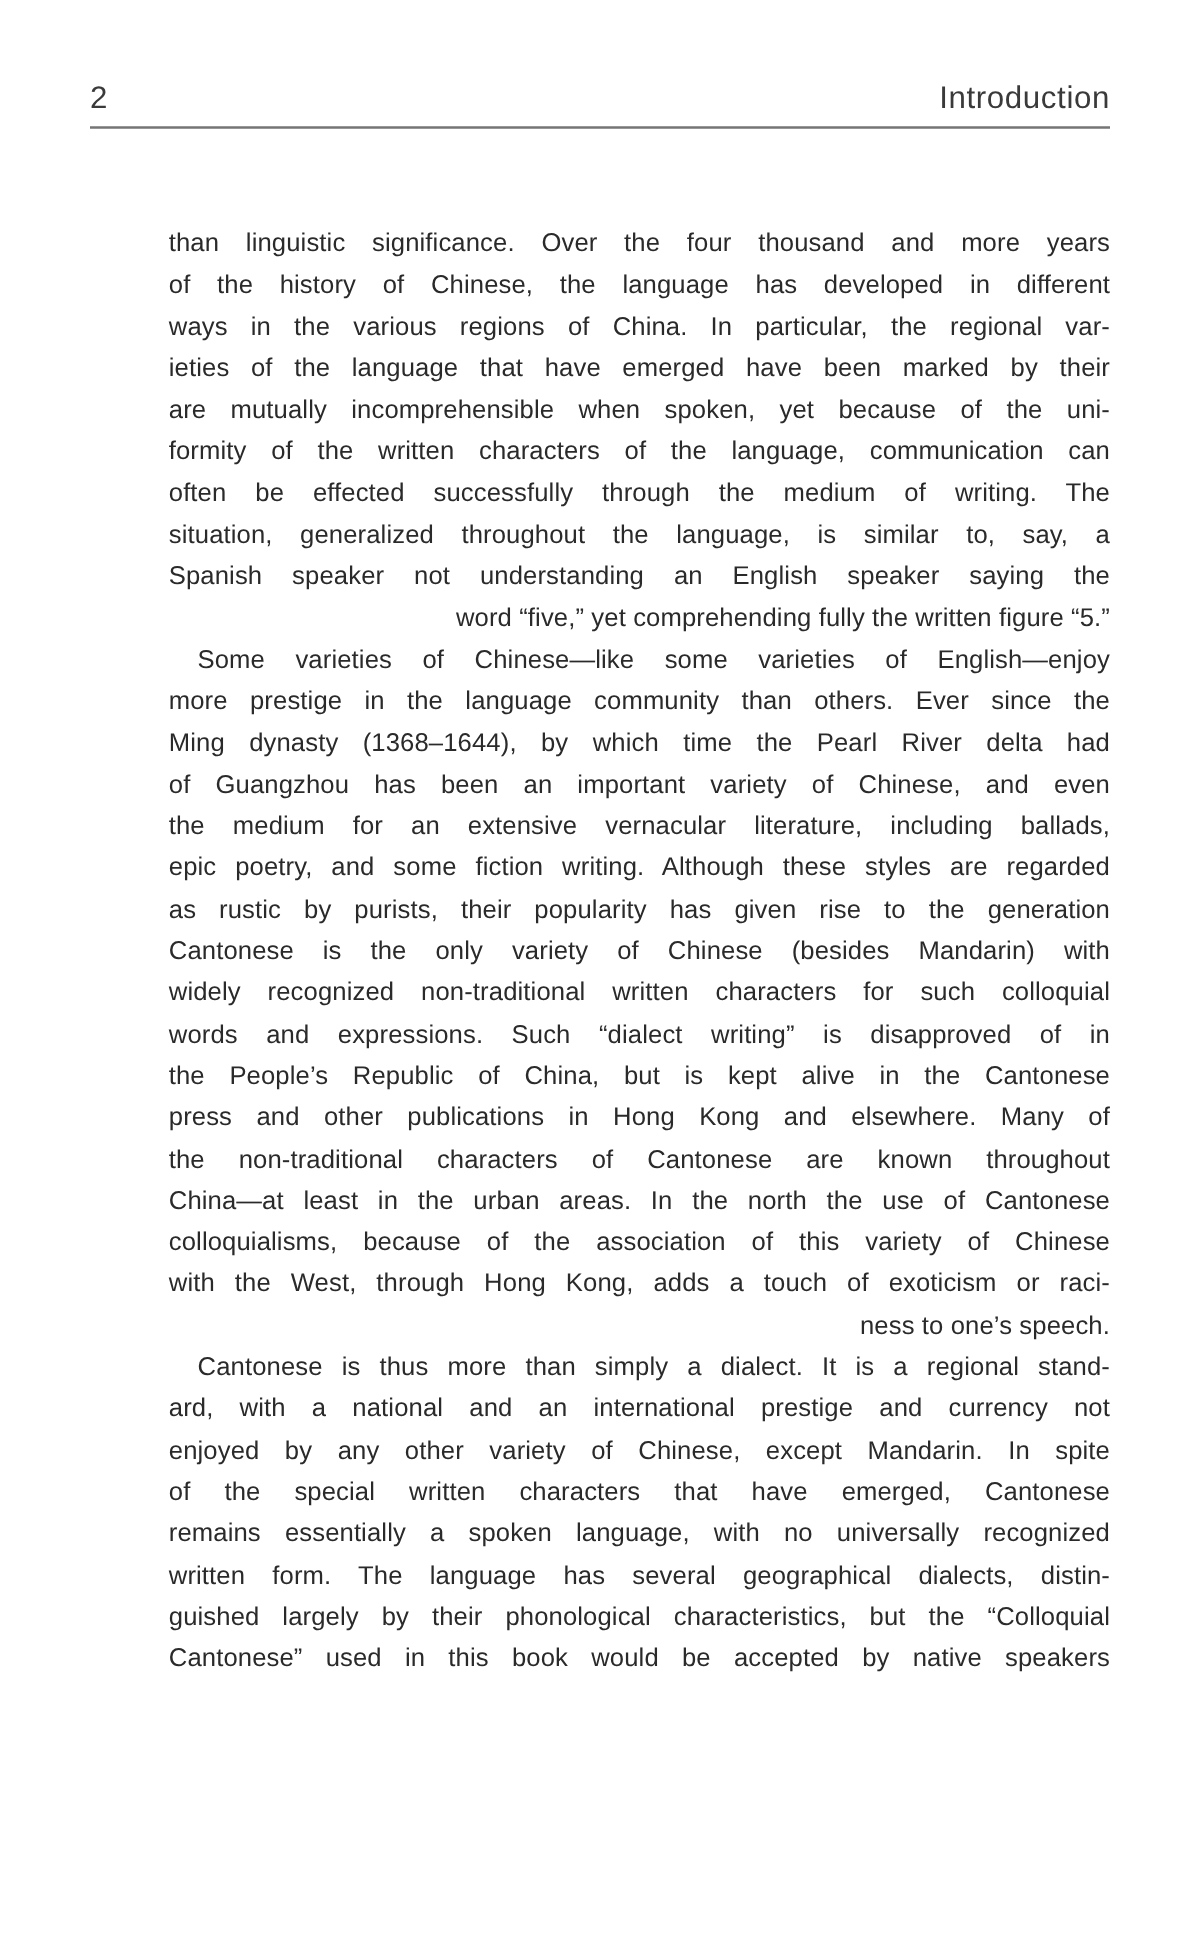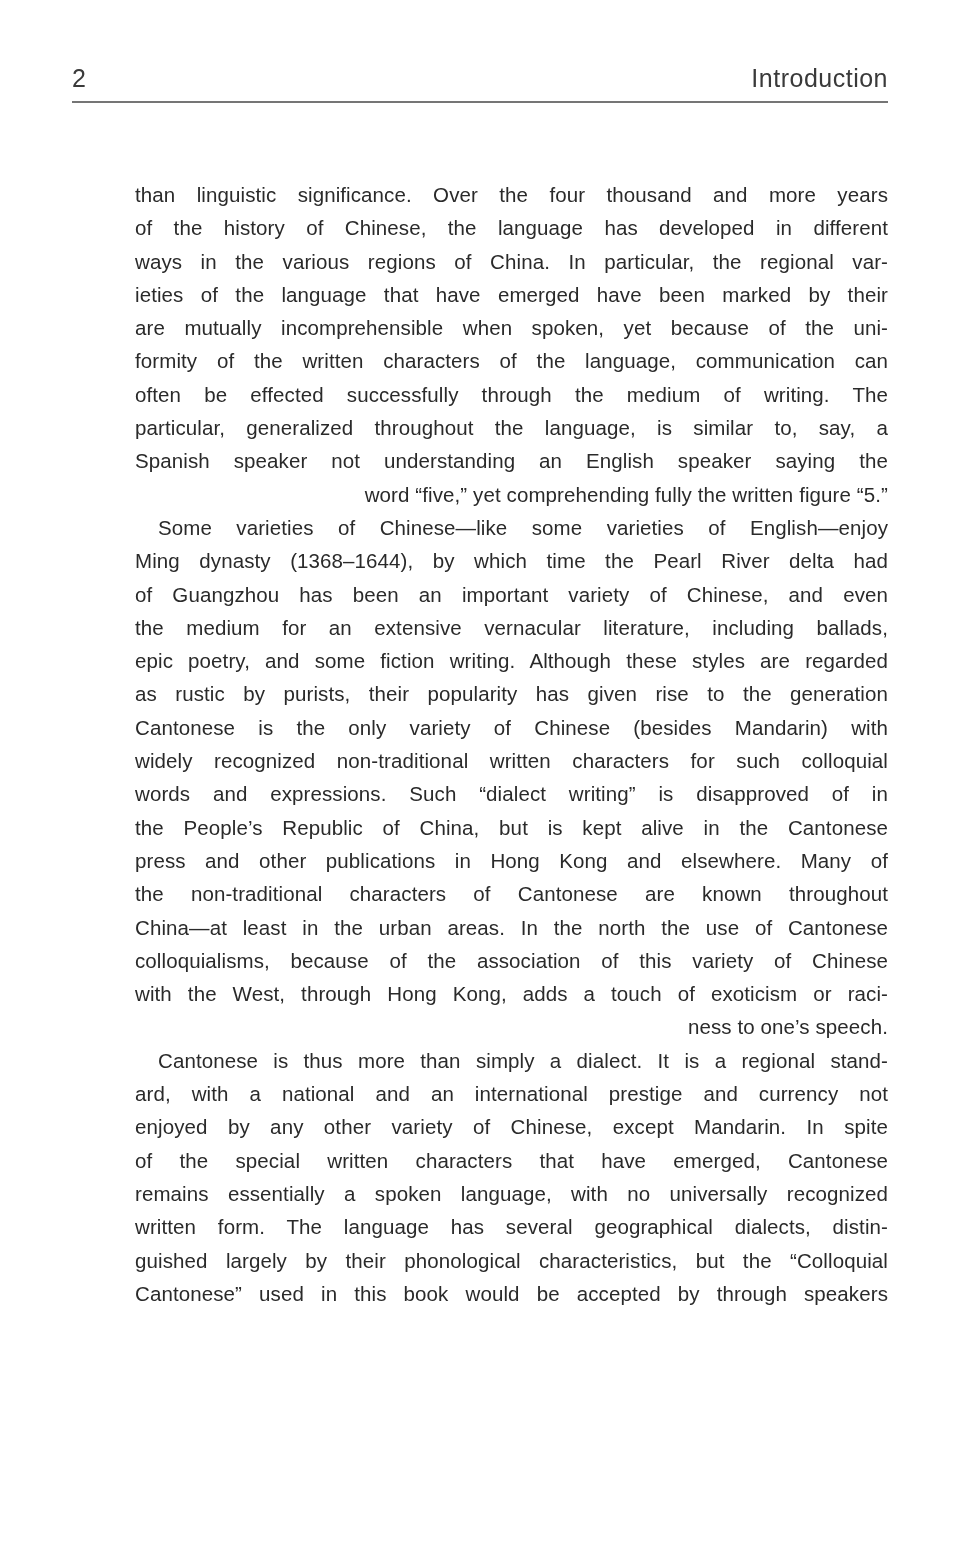--- a/index.html
+++ b/index.html
@@ -70,26 +70,27 @@
   <div class="header-divider" style="background: rgb(117, 117, 117);"></div>
   <div class="body-text" id="body-text" style="color: rgb(42, 42, 42);">
       <div class="paragraph">
         <div class="line just">than linguistic significance. Over the four thousand and more years</div>
         <div class="line just">of the history of Chinese, the language has developed in different</div>
         <div class="line just">ways in the various regions of China. In particular, the regional var-</div>
         <div class="line just">ieties of the language that have emerged have been marked by their</div>
         <div class="line just">are mutually incomprehensible when spoken, yet because of the uni-</div>
         <div class="line just">formity of the written characters of the language, communication can</div>
         <div class="line just">often be effected successfully through the medium of writing. The</div>
-        <div class="line just">particular, generalized throughout the language, is similar to, say, a</div>
+        <div class="line just">situation, generalized throughout the language, is similar to, say, a</div>
         <div class="line just">Spanish speaker not understanding an English speaker saying the</div>
         <div class="line">word “five,” yet comprehending fully the written figure “5.”</div>
       </div>
       <div class="paragraph indent">
         <div class="line just">Some varieties of Chinese—like some varieties of English—enjoy</div>
+        <div class="line just">more prestige in the language community than others. Ever since the</div>
         <div class="line just">Ming dynasty (1368–1644), by which time the Pearl River delta had</div>
         <div class="line just">of Guangzhou has been an important variety of Chinese, and even</div>
         <div class="line just">the medium for an extensive vernacular literature, including ballads,</div>
         <div class="line just">epic poetry, and some fiction writing. Although these styles are regarded</div>
         <div class="line just">as rustic by purists, their popularity has given rise to the generation</div>
         <div class="line just">Cantonese is the only variety of Chinese (besides Mandarin) with</div>
         <div class="line just">widely recognized non-traditional written characters for such colloquial</div>
         <div class="line just">words and expressions. Such “dialect writing” is disapproved of in</div>
         <div class="line just">the People’s Republic of China, but is kept alive in the Cantonese</div>
         <div class="line just">press and other publications in Hong Kong and elsewhere. Many of</div>
@@ -100,16 +101,16 @@
         <div class="line">ness to one’s speech.</div>
       </div>
       <div class="paragraph indent">
         <div class="line just">Cantonese is thus more than simply a dialect. It is a regional stand-</div>
         <div class="line just">ard, with a national and an international prestige and currency not</div>
         <div class="line just">enjoyed by any other variety of Chinese, except Mandarin. In spite</div>
         <div class="line just">of the special written characters that have emerged, Cantonese</div>
         <div class="line just">remains essentially a spoken language, with no universally recognized</div>
         <div class="line just">written form. The language has several geographical dialects, distin-</div>
         <div class="line just">guished largely by their phonological characteristics, but the “Colloquial</div>
-        <div class="line just">Cantonese” used in this book would be accepted by through speakers</div>
+        <div class="line just">Cantonese” used in this book would be accepted by native speakers</div>
       </div>
     </div>
 </div>
 
 </body></html>

